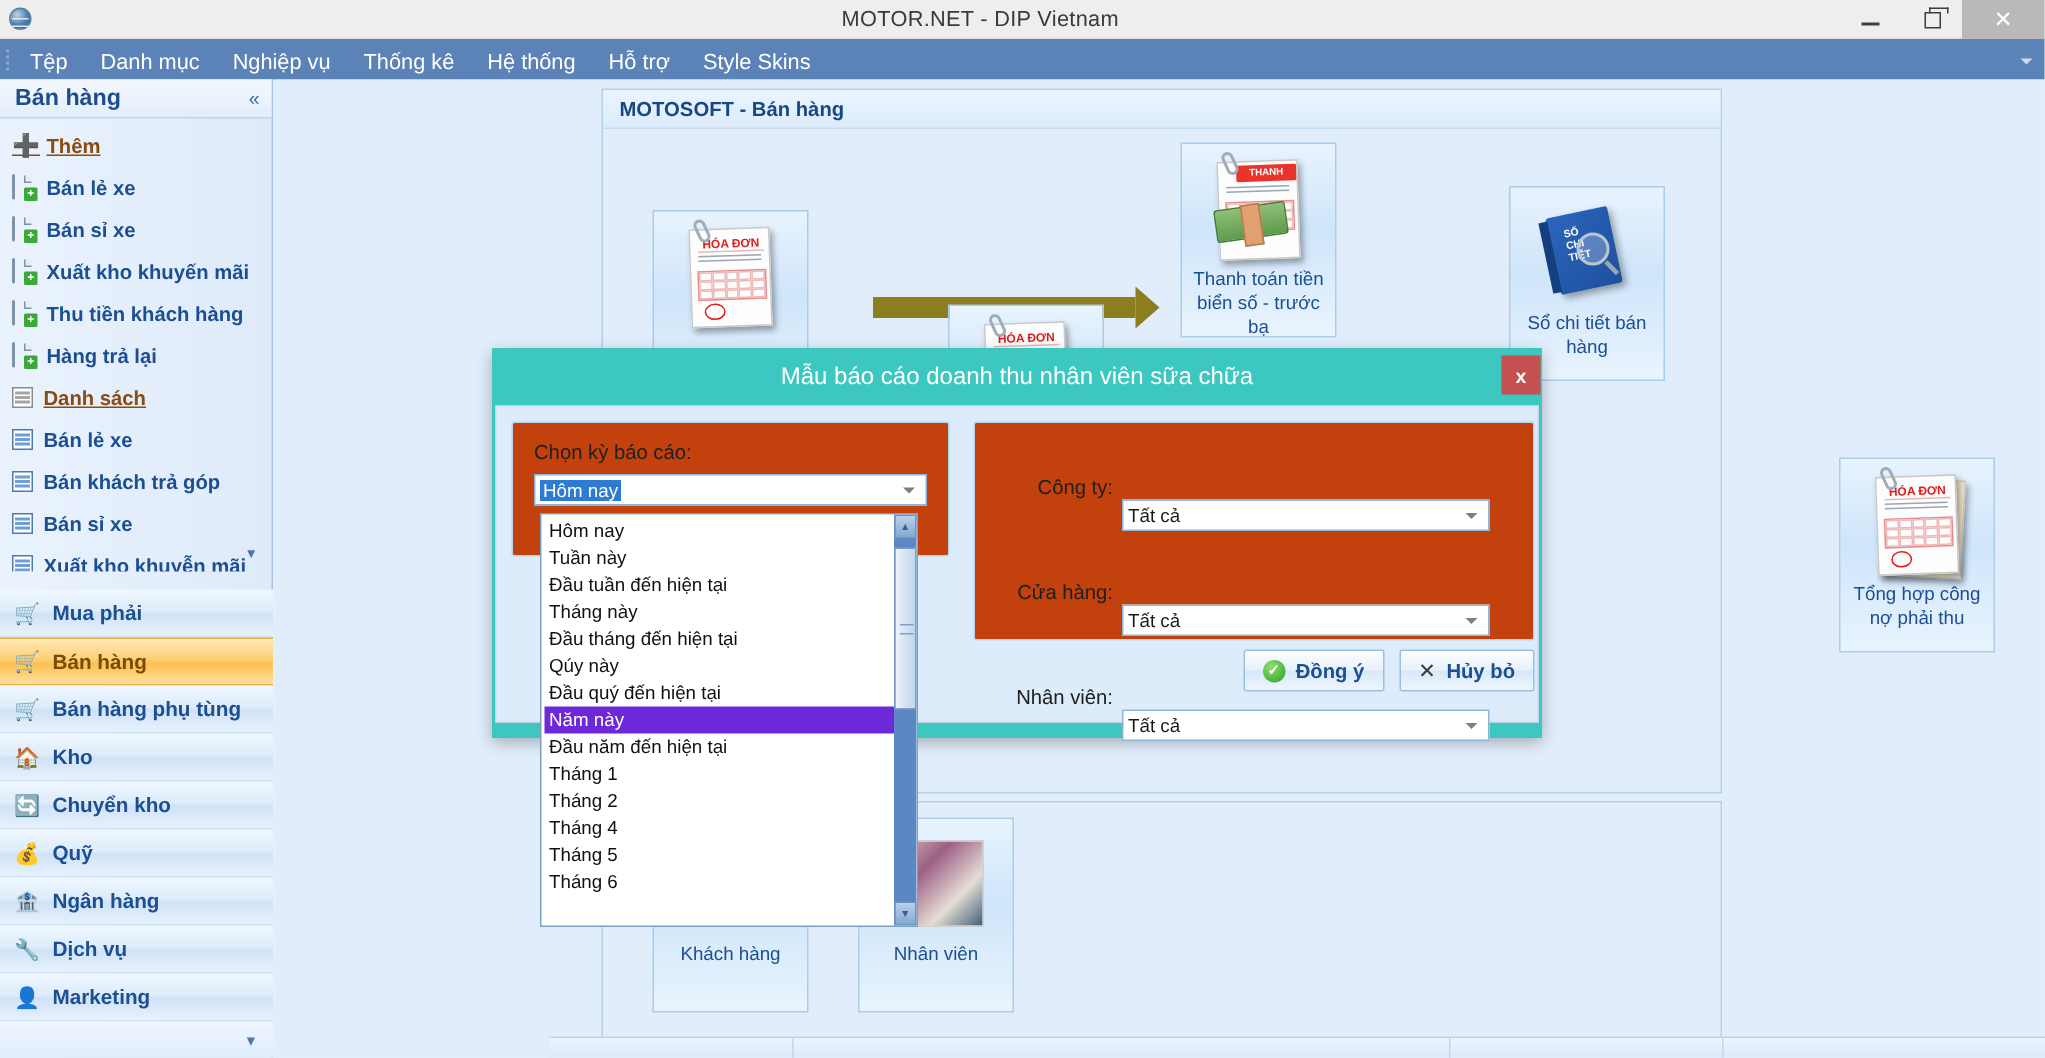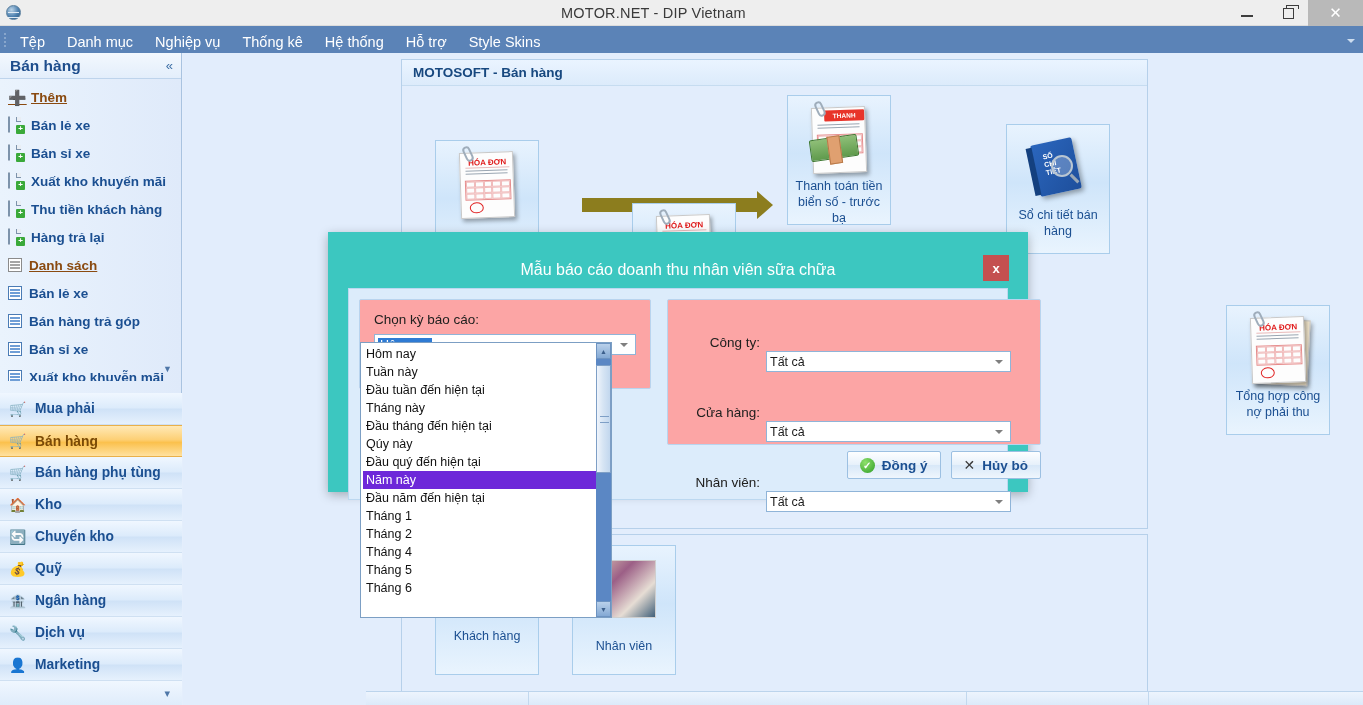--- a/index.html
+++ b/index.html
@@ -242,39 +242,39 @@
   }
   .food {
     width: 64px; height: 24px; border-radius: 4px;
     background: linear-gradient(to right, #1b1b1b 0%, #b8641c 30%, #5ca02b 55%, #d8c03a 75%, #1b1b1b 100%);
   }
 
   
   .modal {
     position: absolute; left: 328px; top: 232px; width: 700px; height: 260px;
     background: #3cc7c0;
-    padding: 20px;
+    padding: 2px;
     box-shadow: 0 3px 10px rgba(0,0,0,.28);
     z-index: 50;
   }
   .modal-title {
     height: 36px; display: flex; align-items: center; justify-content: center;
     color: #ffffff; font-size: 16px; position: relative;
   }
   .modal-close {
     position: absolute; right: -1px; top: 3px; width: 26px; height: 26px;
     background: #c45050; color: #fff; font-size: 13px; font-weight: bold;
     display: flex; align-items: center; justify-content: center;
   }
   .modal-body {
     background: #dcecfb; border: 1px solid #bcd8f0; height: 212px; padding: 10px;
     display: flex; gap: 16px;
   }
   .group {
-    border: 1px solid #b9d4ee; background: #fca5a5; border-radius: 2px;
+    border: 1px solid #b9d4ee; background: #c2410c; border-radius: 2px;
     padding: 12px 14px;
   }
   .group.left { width: 292px; height: 90px; }
   .group.right { width: 374px; height: 146px; }
   .field-label { font-size: 13.5px; color: #20201f; margin-bottom: 7px; }
   .combo {
     height: 21px; background: #ffffff; border: 1px solid #8fb4d8;
     display: flex; align-items: center; padding: 0 2px 0 3px; position: relative;
   }
   .combo-value { font-size: 12.5px; color: #1a1a1a; flex: 1; }
@@ -427,21 +427,21 @@
           <i></i>
         </span>
       <span>Bán lẻ xe</span>
     </div>
     <div class="sb-row">
       <span class="ic-grid">
           <i></i>
           <i></i>
           <i></i>
         </span>
-      <span>Bán hàng trả góp</span>
+      <span>Bán khách trả góp</span>
     </div>
     <div class="sb-row">
       <span class="ic-grid">
           <i></i>
           <i></i>
           <i></i>
         </span>
       <span>Bán sỉ xe</span>
     </div>
     <div class="sb-row">
@@ -655,21 +655,21 @@
     </div>
   </div>
 
   <div class="panel" style="left:218px; top:481px; width:747px; height:170px;">
     <div class="tile" style="left:33px; top:10px;">
       <div class="tile-img">
           <div class="food"></div>
         </div>
       <div class="tile-label">Khách hàng</div>
     </div>
-    <div class="tile" style="left:170px; top:10px;gap:10px;">
+    <div class="tile" style="left:170px; top:10px;">
       <div class="tile-img">
           <div class="photo"></div>
         </div>
       <div class="tile-label">Nhân viên</div>
     </div>
   </div>
 
   <div class="statusbar">
     <i style="left:162px"></i>
       <i style="left:600px"></i>

